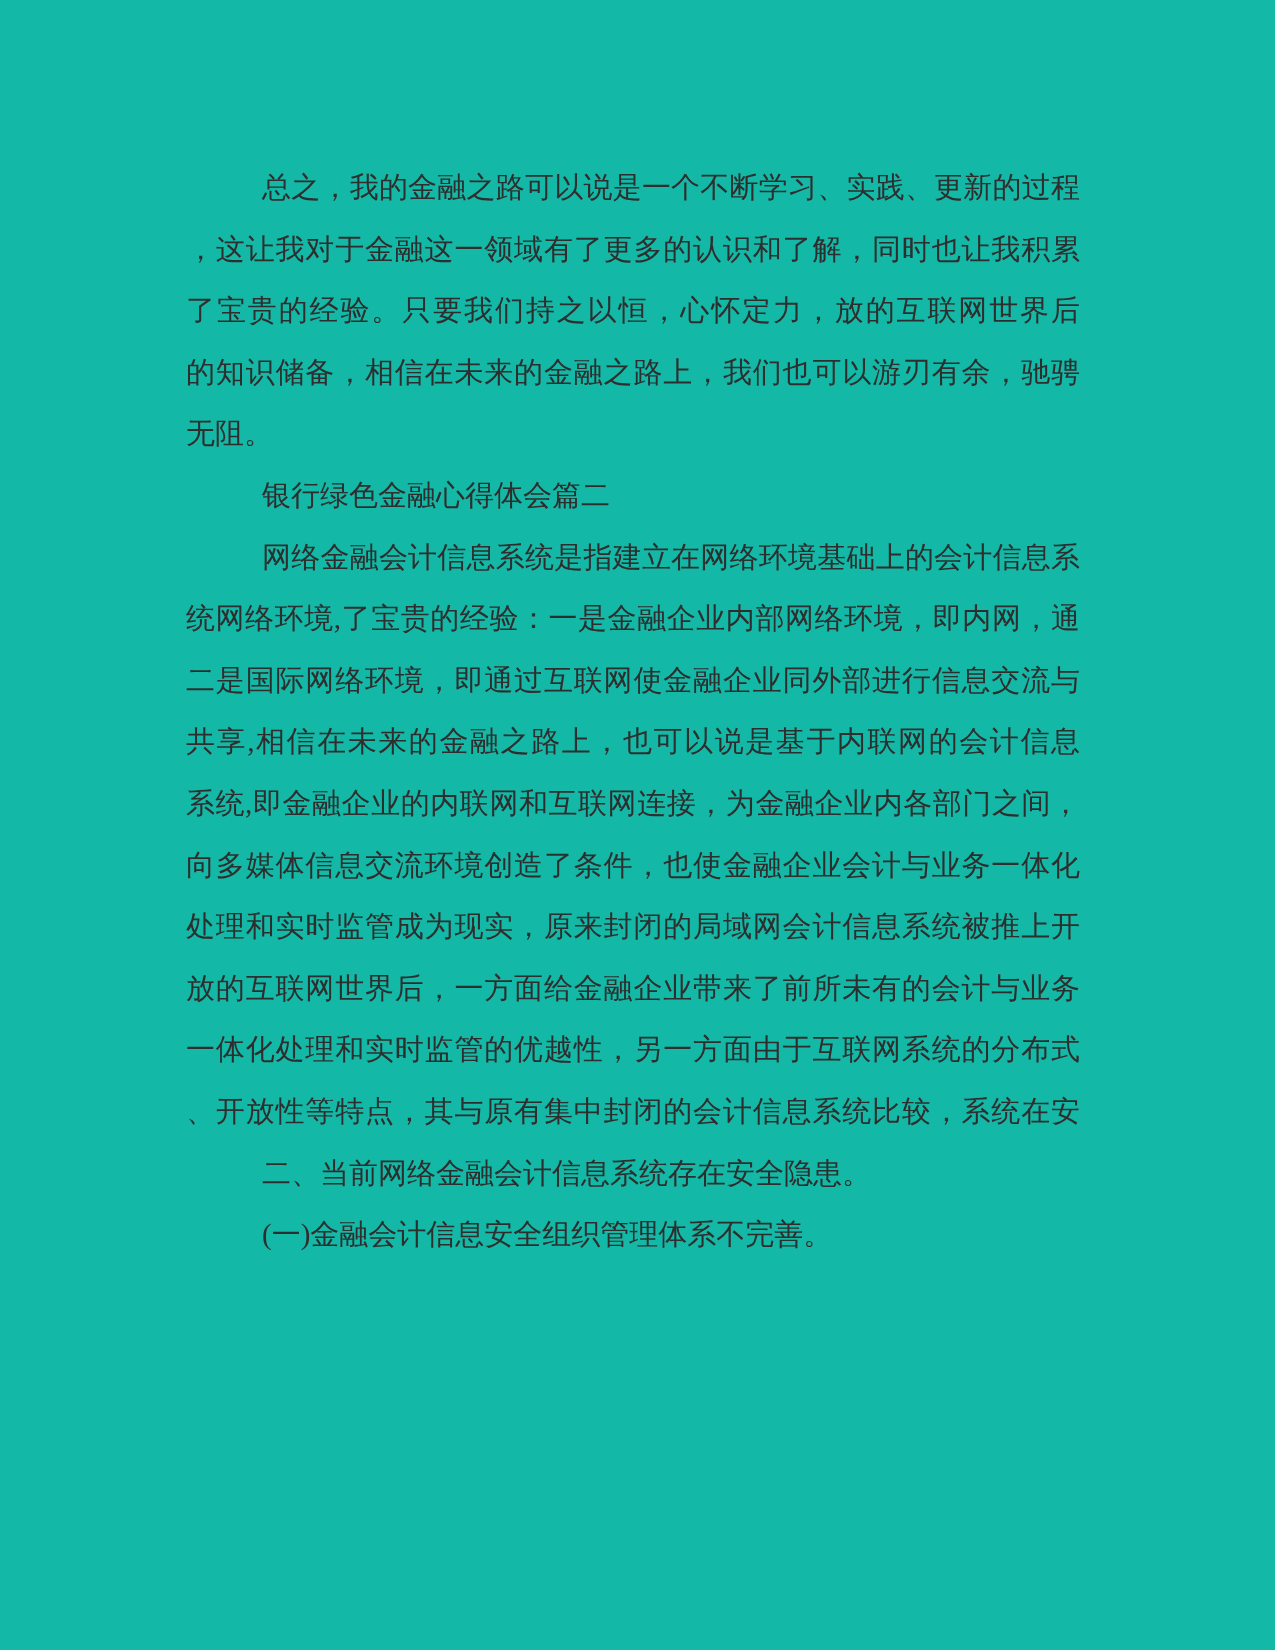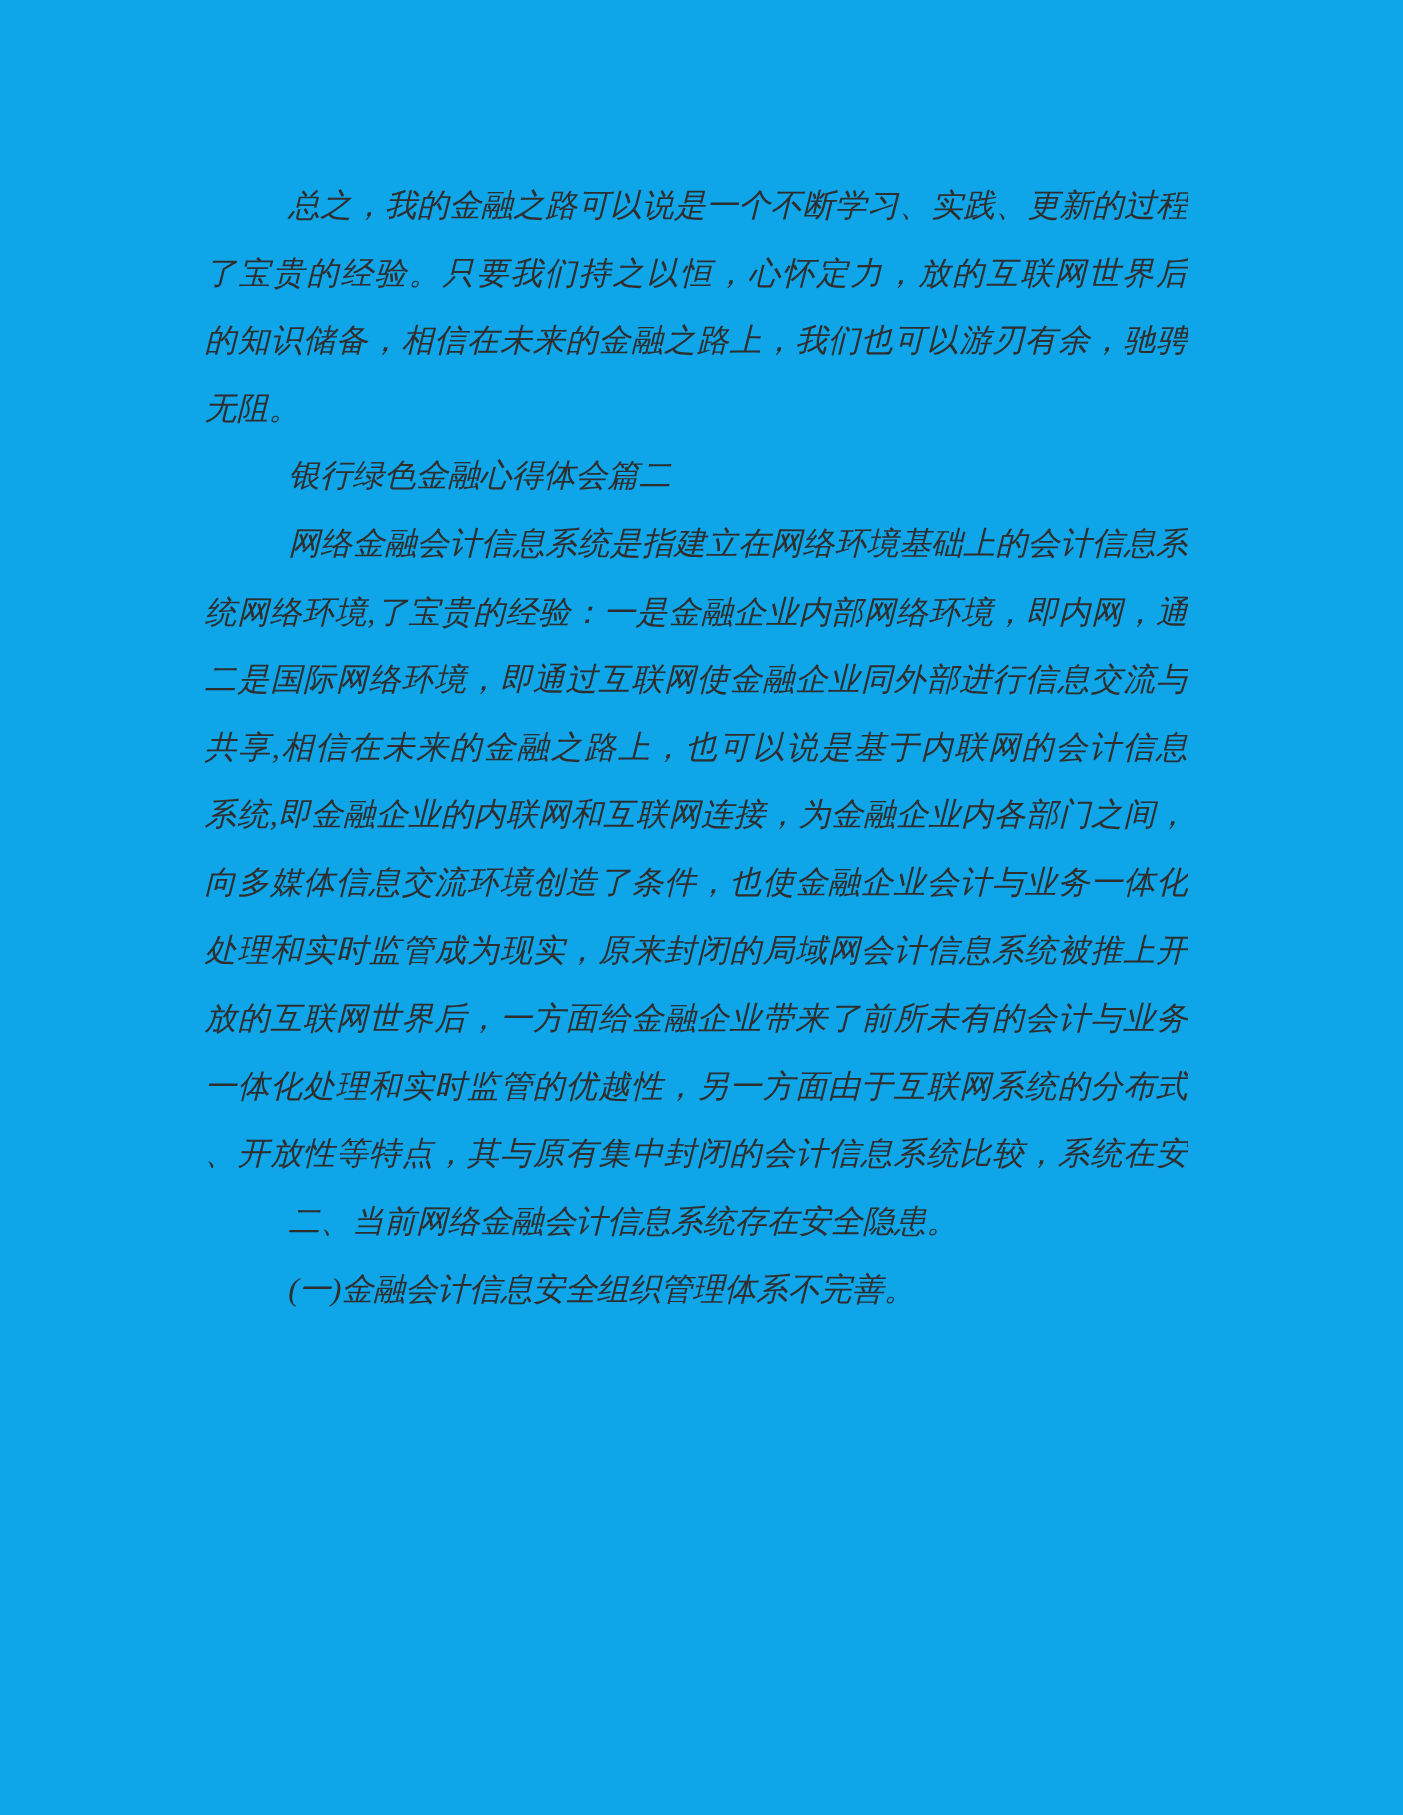--- a/index.html
+++ b/index.html
@@ -44,23 +44,24 @@
     text-align: center;
     text-align-last: left;
   }
   .line.indent {
     padding-left: 76px;
   }
 </style>
 </head>
 <body>
 
-<div class="page" style="background: #0ea5e9; font-style: italic;">
+<div class="page" style="background: #14b8a6;">
   <div class="text-block" style="color: rgb(46, 46, 46);">
       <div class="line indent">总之，我的金融之路可以说是一个不断学习、实践、更新的过程</div>
+      <div class="line">，这让我对于金融这一领域有了更多的认识和了解，同时也让我积累</div>
       <div class="line">了宝贵的经验。只要我们持之以恒，心怀定力，放的互联网世界后</div>
       <div class="line">的知识储备，相信在未来的金融之路上，我们也可以游刃有余，驰骋</div>
       <div class="line no-just">无阻。</div>
       <div class="line indent no-just">银行绿色金融心得体会篇二</div>
       <div class="line indent">网络金融会计信息系统是指建立在网络环境基础上的会计信息系</div>
       <div class="line">统网络环境,了宝贵的经验：一是金融企业内部网络环境，即内网，通过</div>
       <div class="line">二是国际网络环境，即通过互联网使金融企业同外部进行信息交流与</div>
       <div class="line">共享,相信在未来的金融之路上，也可以说是基于内联网的会计信息</div>
       <div class="line">系统,即金融企业的内联网和互联网连接，为金融企业内各部门之间，</div>
       <div class="line">向多媒体信息交流环境创造了条件，也使金融企业会计与业务一体化</div>

